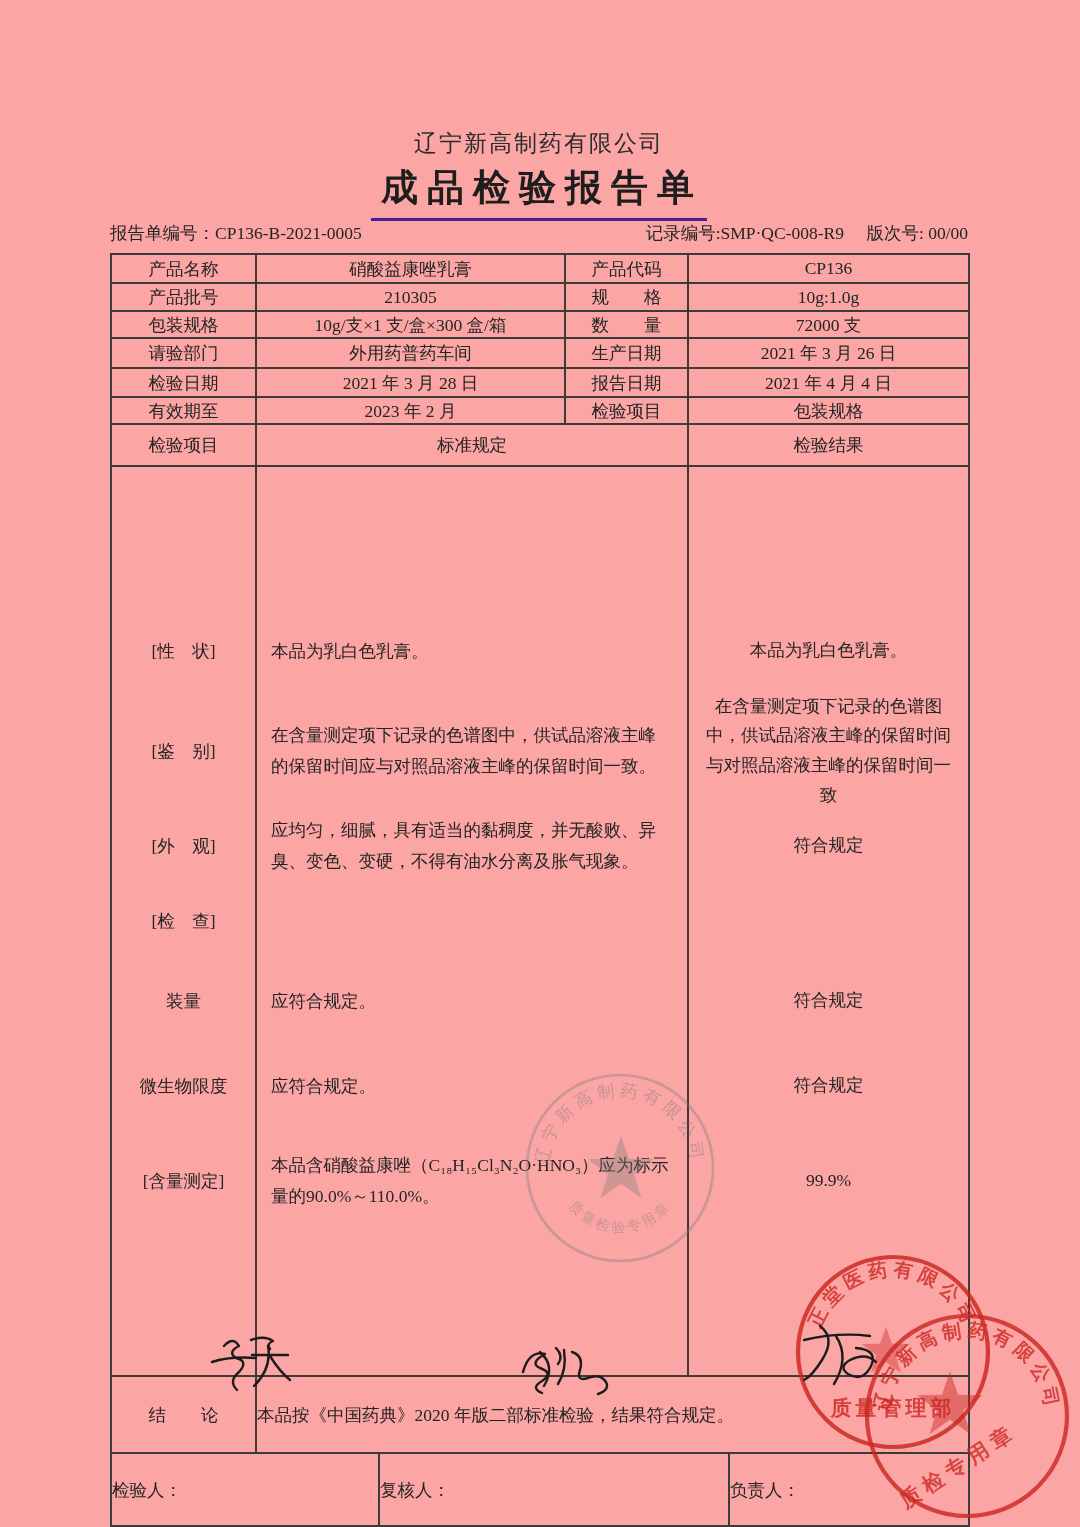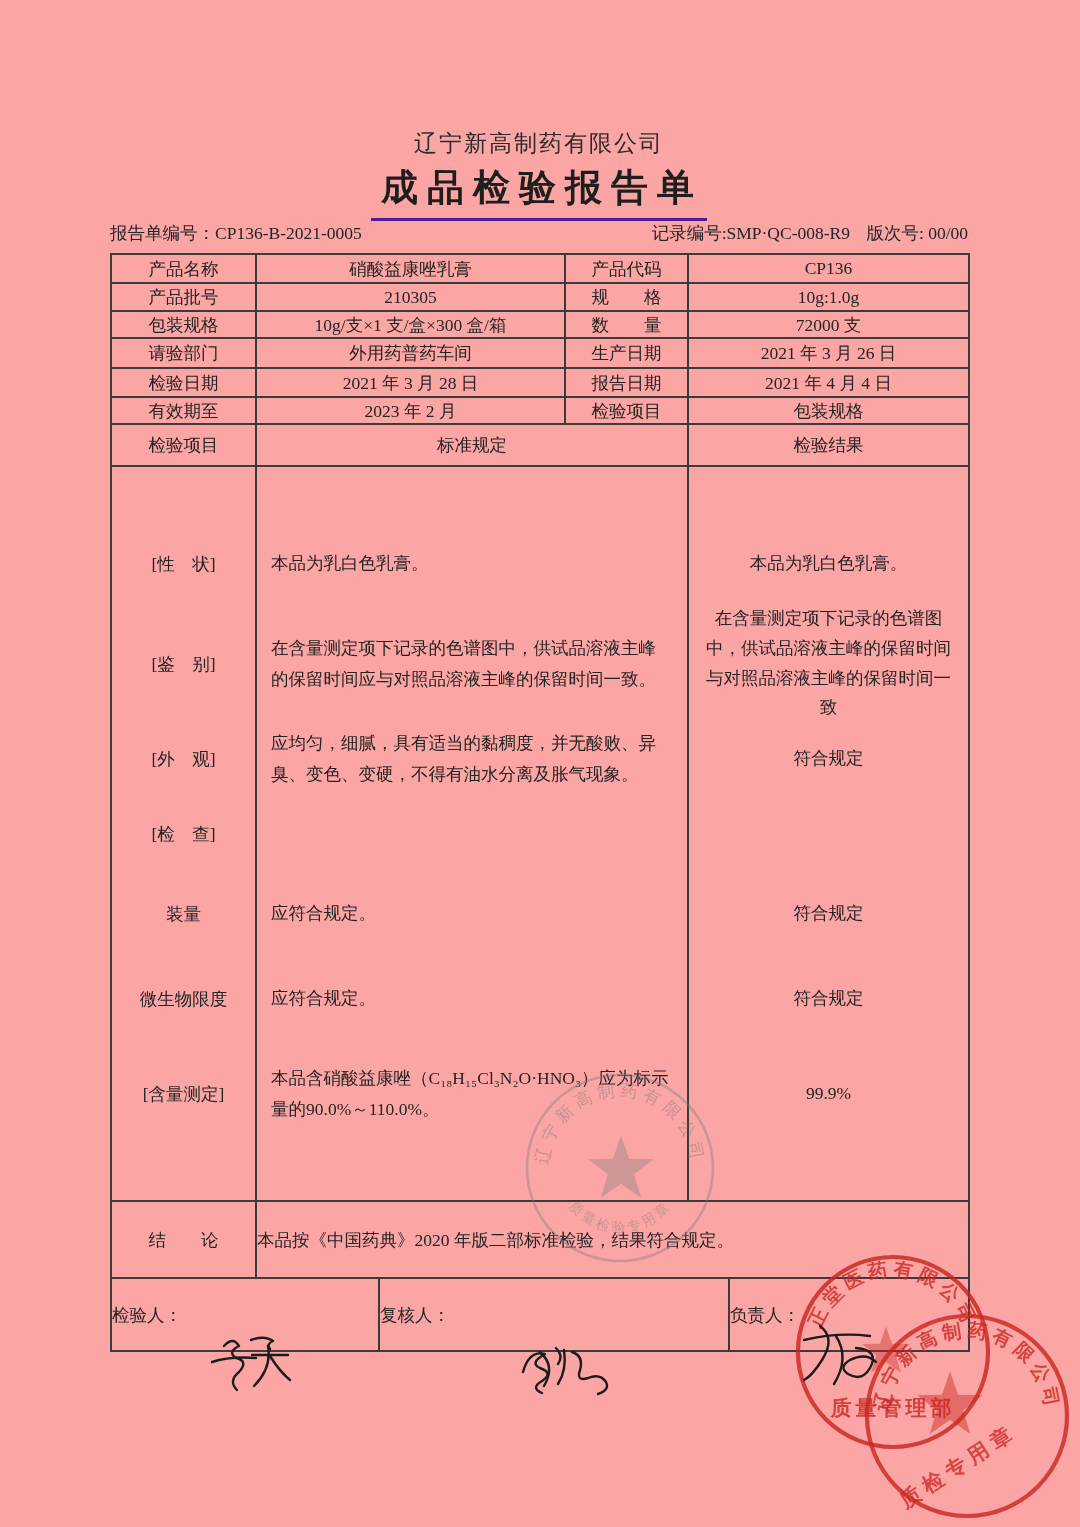--- a/index.html
+++ b/index.html
@@ -7,21 +7,21 @@
     position:relative;width:1080px;height:1527px;background:#fca5a5;
     font-family:Liberation Serif, serif;color:#222;overflow:hidden;padding-left:8px;
   }
   .company{position:absolute;left:110px;top:128px;width:858px;text-align:center;
     font-size:23px;letter-spacing:2px;color:#2b2b2b;}
   .doc-title-wrap{position:absolute;left:110px;top:163px;width:858px;text-align:center;}
   .doc-title{display:inline-block;font-size:37px;font-weight:bold;letter-spacing:9px;
     color:#1e1e1e;border-bottom:3px solid #4c1d95;padding:0 4px 5px 10px;}
   .meta{position:absolute;left:110px;top:221px;width:858px;display:flex;
     justify-content:space-between;font-size:17.5px;color:#242424;}
-  .meta-right span{margin-left:12px;}
+  .meta-right span{margin-left:18px;}
   table.report{
     position:absolute;left:110px;top:253px;width:858px;border-collapse:collapse;
     table-layout:fixed;font-size:17.5px;color:#242424;
   }
   table.report td{border:2px solid #3b3b3b;padding:0;vertical-align:middle;}
   td.lab{text-align:center;margin-top:9px;}
   td.val{text-align:center;}
   td.val-left{text-align:left;padding-left:12px;}
   td.hdr{text-align:center;}
   td.body-cell{vertical-align:top;}
@@ -105,21 +105,21 @@
       <td class="val" colspan="2">包装规格</td>
     </tr>
 
 
     <tr style="height:42px">
       <td class="hdr">检验项目</td>
       <td class="hdr" colspan="3">标准规定</td>
       <td class="hdr" colspan="2">检验结果</td>
     </tr>
 
-    <tr style="height:735px">
+    <tr style="height:910px">
       <td class="body-cell">
         <div class="blk center" style="height:90px">[性　状]</div>
         <div class="blk center" style="height:110px">[鉴　别]</div>
         <div class="blk center" style="height:80px">[外　观]</div>
         <div class="blk center" style="height:70px">[检　查]</div>
         <div class="blk center" style="height:90px">装量</div>
         <div class="blk center" style="height:80px">微生物限度</div>
         <div class="blk center" style="height:110px">[含量测定]</div>
       </td>
       <td class="body-cell" colspan="3">

